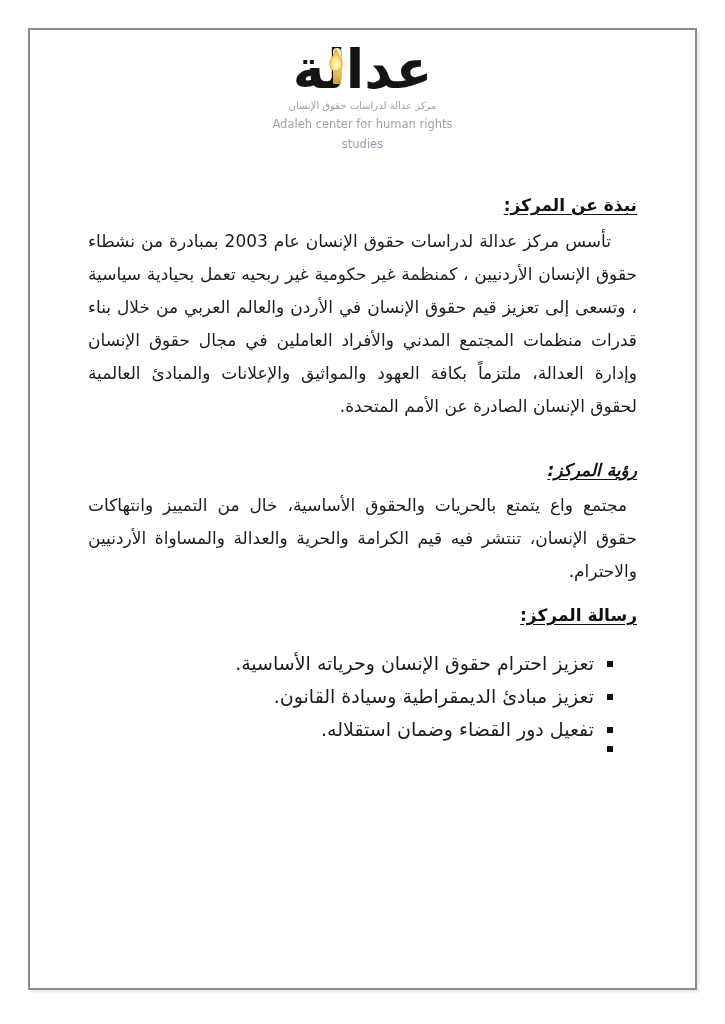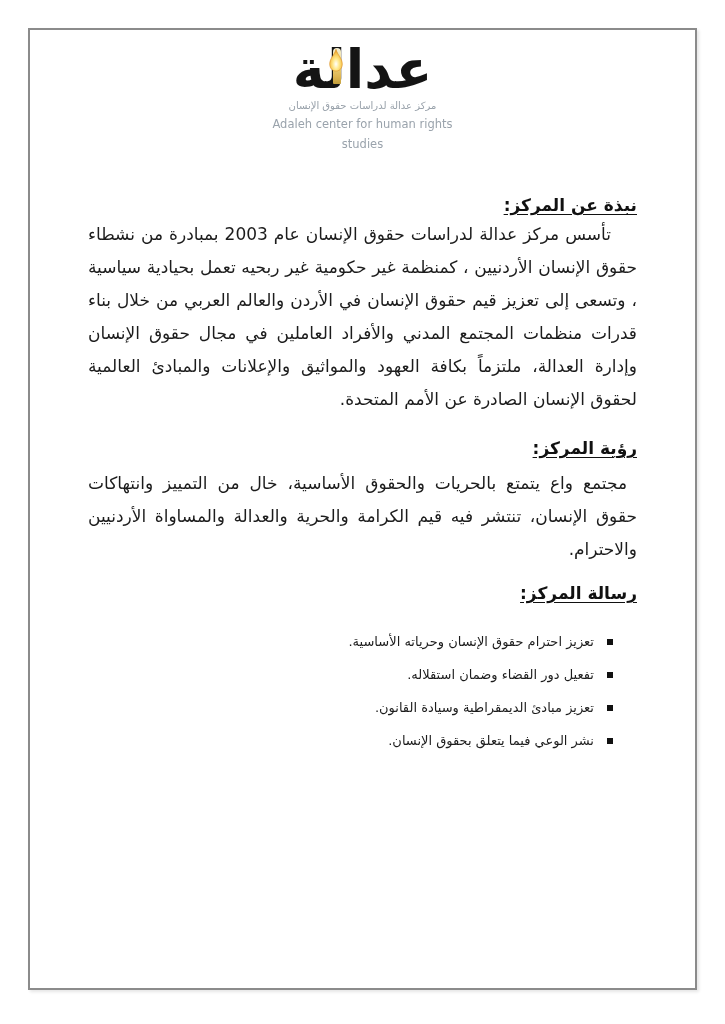--- a/index.html
+++ b/index.html
@@ -83,44 +83,44 @@
   .sec-heading {
     font-size: 17px;
     line-height: 22px;
     font-weight: bold;
     color: #111111;
     text-align: right;
     text-decoration: underline;
     text-underline-offset: 3px;
   }
   .h-about   { margin-top: 40px; }
-  .h-vision  { margin-top: 21px; }
+  .h-vision  { margin-top: 36px; font-style: italic; }
   .h-mission { margin-top: 16px; }
 
   .para {
     font-size: 17px;
     line-height: 33px;
     text-align: justify;
     color: #1c1c1c;
     margin: 0;
   }
-  .para-about  { margin-top: 2px;  text-indent: 26px; }
+  .para-about  { margin-top: 9px;  text-indent: 26px; }
   .para-vision { margin-top: 8px;  text-indent: 10px; }
 
   
   .mission-list {
     list-style: none;
     margin: 21px 0 0 0;
     padding: 0 24px 0 0;
   }
   .mission-item {
     display: flex;
     align-items: center;
     line-height: 33px;
-    font-size: 13px;
+    font-size: 19px;
     color: #1c1c1c;
   }
   .bullet-square {
     flex: 0 0 auto;
     width: 6px;
     height: 6px;
     background: #111111;
     margin-left: 13px;
   }
 </style>
@@ -159,26 +159,25 @@
     <p class="para para-vision">مجتمع واع يتمتع بالحريات والحقوق الأساسية، خال من التمييز وانتهاكات حقوق الإنسان، تنتشر فيه قيم الكرامة والحرية والعدالة والمساواة الأردنيين والاحترام.</p>
 
     <div class="sec-heading h-mission">رسالة المركز:</div>
     <ul class="mission-list">
       <li class="mission-item">
         <span class="bullet-square"></span>
         <span>تعزيز احترام حقوق الإنسان وحرياته الأساسية.</span>
       </li>
       <li class="mission-item">
         <span class="bullet-square"></span>
+        <span>تعزيز مبادئ الديمقراطية وسيادة القانون.</span>
+      </li>
+      <li class="mission-item">
+        <span class="bullet-square"></span>
         <span>تفعيل دور القضاء وضمان استقلاله.</span>
       </li>
       <li class="mission-item">
         <span class="bullet-square"></span>
-        <span>تعزيز مبادئ الديمقراطية وسيادة القانون.</span>
-      </li>
-      <li class="mission-item">
-        <span class="bullet-square"></span>
-        <span>نشر الوعي فيما يتعلق بحقوق الإنسان.</span>
       </li>
     </ul>
 
   </div>
 </div>
 
 </body></html>

